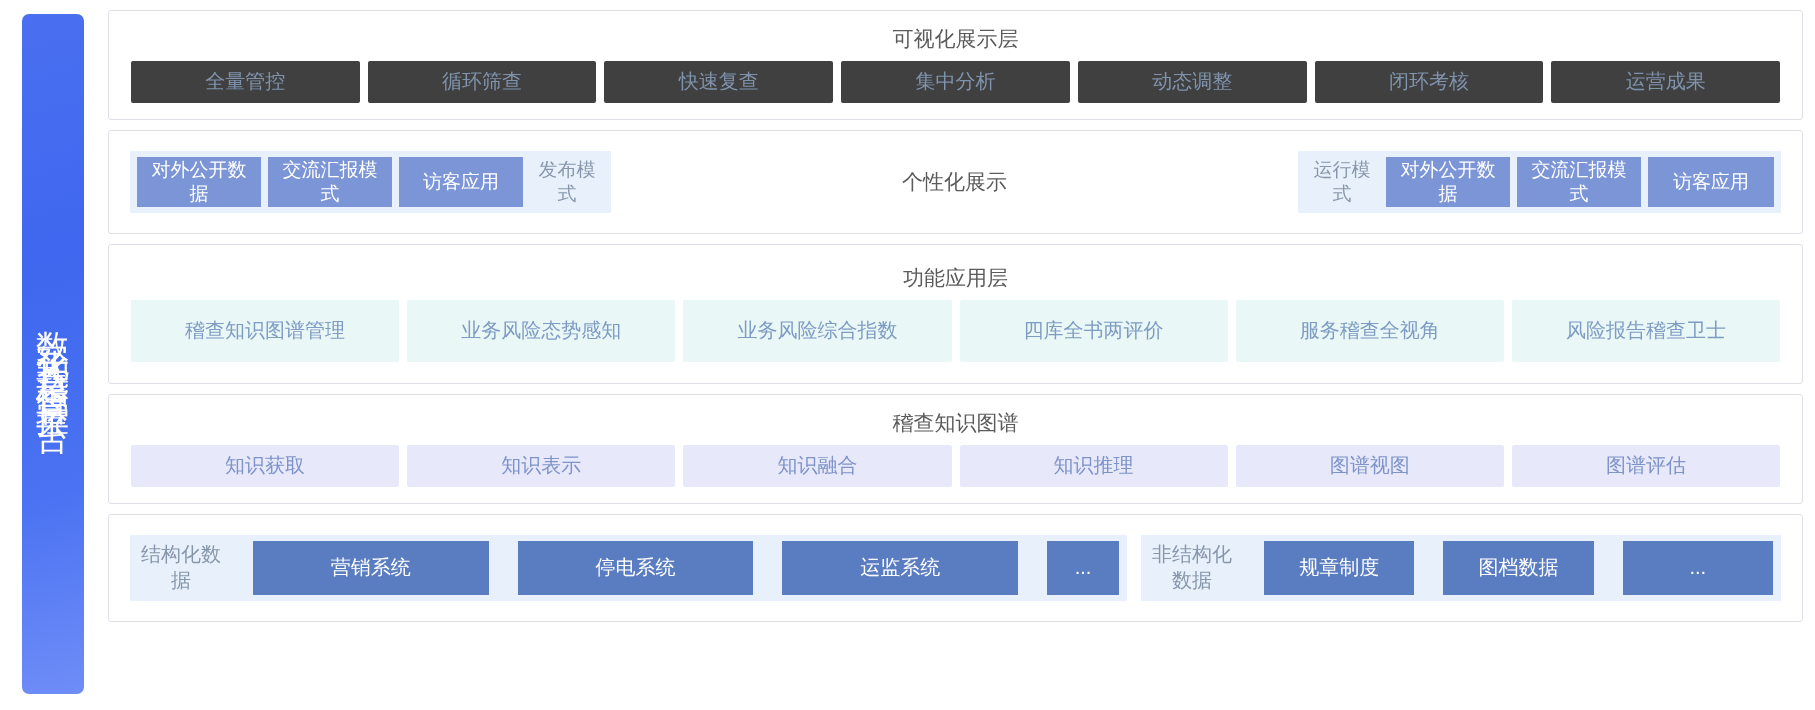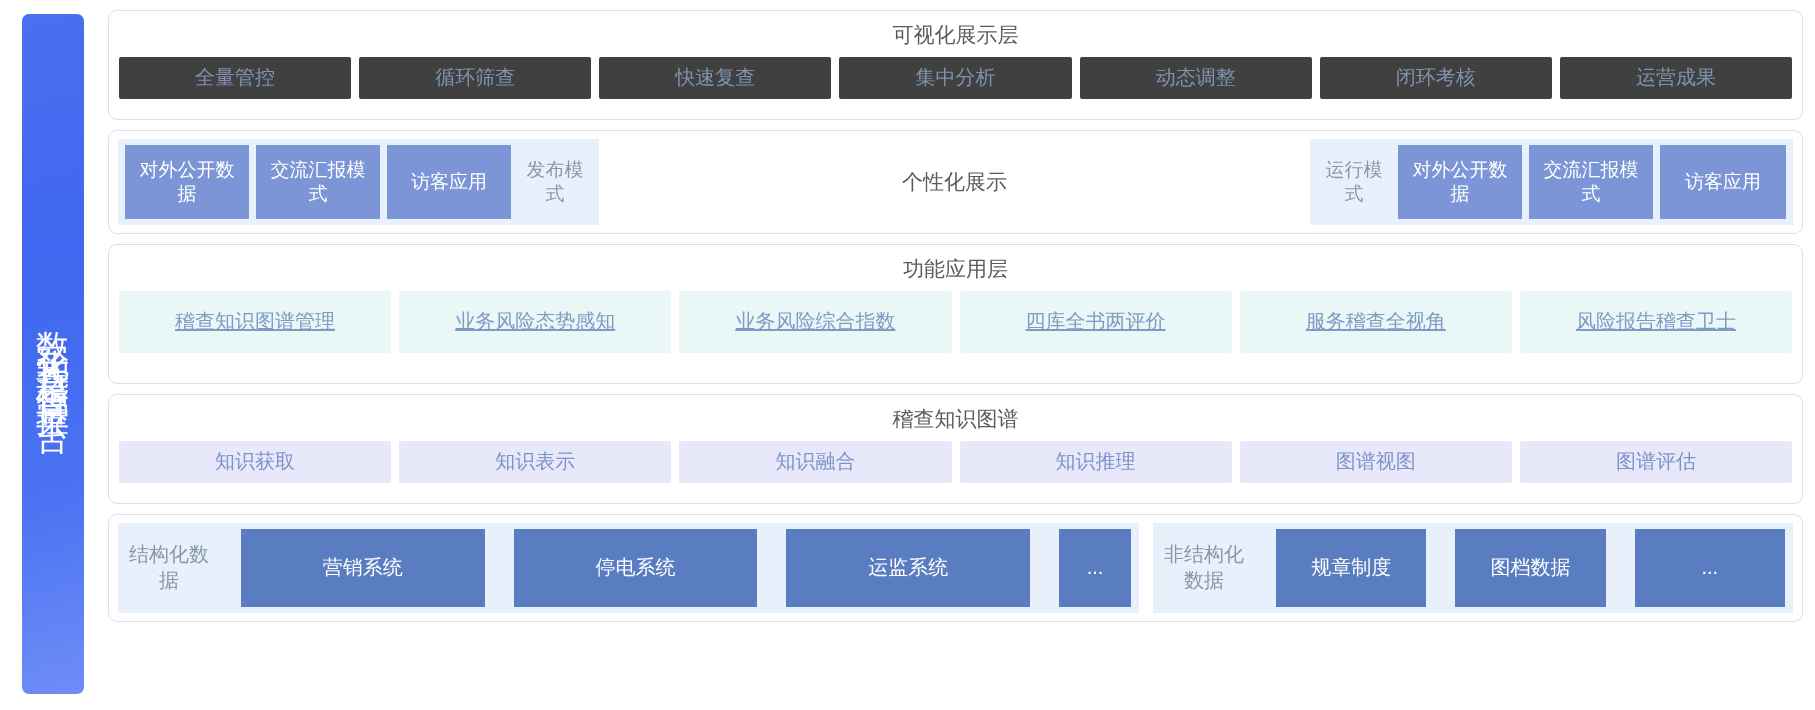--- a/index.html
+++ b/index.html
@@ -43,26 +43,27 @@
   .layers {
     flex: 1 1 auto;
     display: flex;
     flex-direction: column;
     gap: 10px;
     min-width: 0;
   }
 
   .layer {
     border: 1px solid #dcdfe6;
-    border-radius: 9px;
+    border-radius: 3px;
     background: #ffffff;
     position: relative;
     display: flex;
     flex-direction: column;
-    padding: 0;
+    justify-content: center;
+    padding: 12px;
   }
 
   .layer-title {
     text-align: center;
     color: #5b5b5b;
     font-size: 21px;
     line-height: 1;
     padding: 13px 0 0 0;
   }
 
@@ -123,21 +124,21 @@
     font-size: 19px;
     line-height: 1.26;
     padding: 4px 6px;
   }
   .pcell.solid { background: #7b95d6; color: #ffffff; width: 124px; }
   .pcell.solid.wide { width: 126px; }
   .pcell.ghost { background: transparent; color: #8796ab; width: 74px; }
 
   
   .layer-func { height: 140px; }
-  .chip-func { background: #e9f7f6; color: #7e9bc4; height: 62px; text-decoration: underline; }
+  .chip-func { background: #e9f7f6; color: #7e9bc4; height: 62px; }
 
   
   .layer-kg { height: 110px; }
   .chip-kg { background: #e7e9fb; color: #7e93c8; height: 42px; }
 
   
   .layer-data { height: 108px; }
   .data-row {
     display: flex;
     align-items: stretch;

